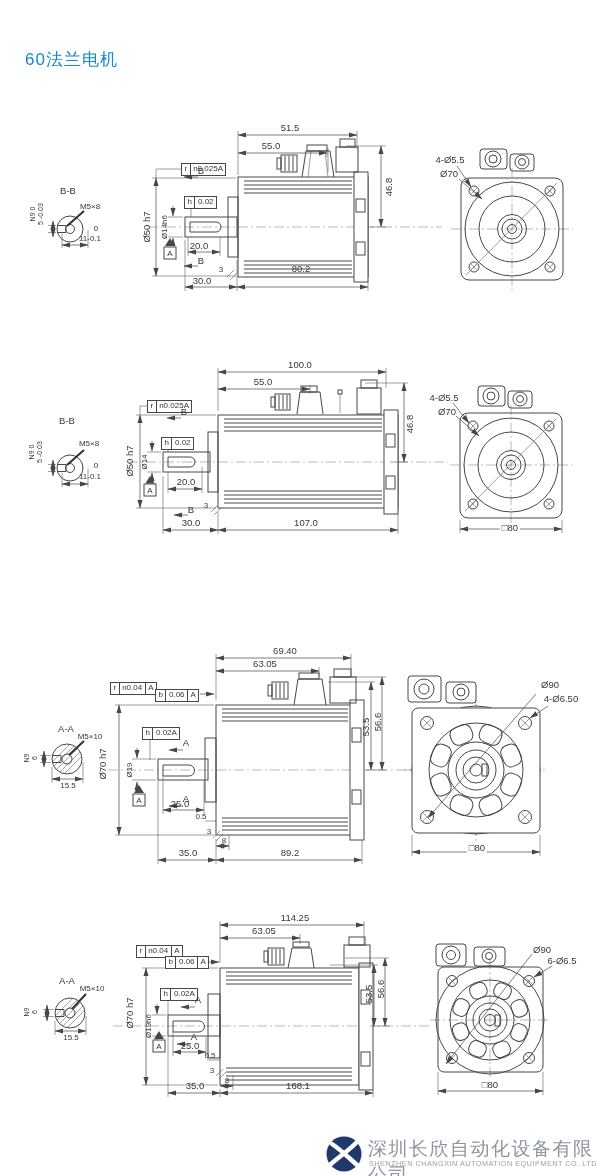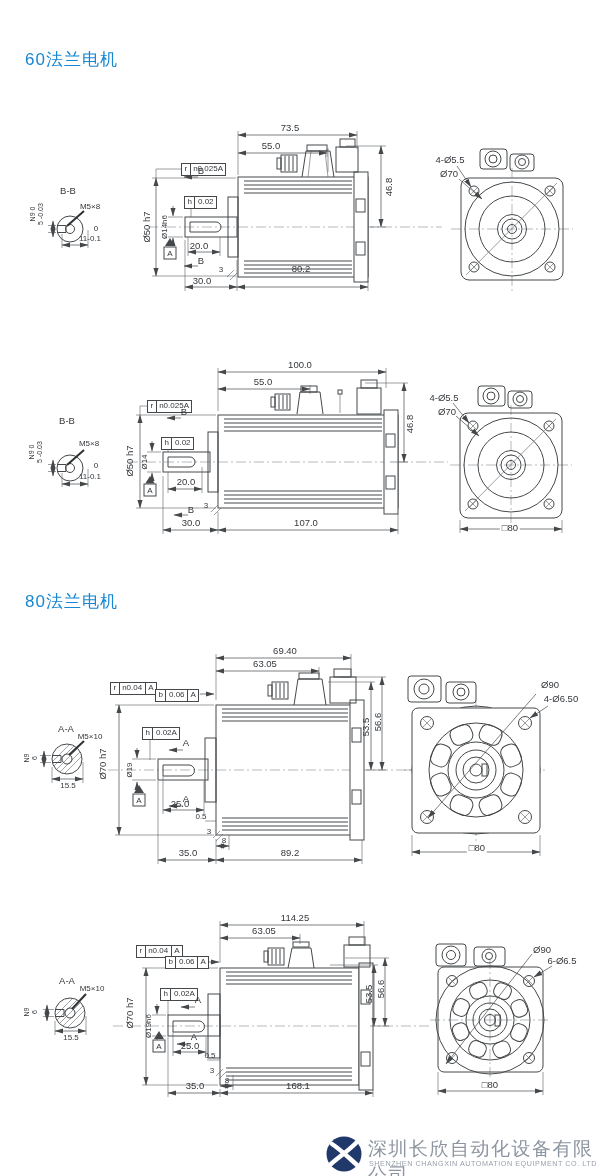--- a/index.html
+++ b/index.html
@@ -529,21 +529,20 @@
 </g>
 
 <g>
 <circle cx="344" cy="1154" r="17.5" fill="#21386b"></circle>
 <path d="M332,1144 C341,1150 348,1157 357,1165" stroke="#fff" stroke-width="4.5" fill="none" stroke-linecap="round"></path>
 <path d="M356,1143 C348,1151 339,1157 331,1164" stroke="#fff" stroke-width="4.5" fill="none" stroke-linecap="round"></path>
 </g>
 </svg>
 
 <div class="title" style="left:25px;top:48px">60法兰电机</div>
-<div class="title" style="left:25px;top:590px">80法兰电机</div>
 
 <div class="lab" style="left:68px;top:191px">B-B</div>
 <div class="lab rot tol" style="left:36px;top:214px">
   <div>N9 0</div>
   <div>5 -0.03</div>
 </div>
 <div class="lab s8" style="left:90px;top:207px">M5×8</div>
 <div class="lab s8" style="left:96px;top:229px">0</div>
 <div class="lab s8" style="left:90px;top:239px">11-0.1</div>
 <div class="frame" style="left:181px;top:163px">
@@ -556,21 +555,21 @@
   <span>0.02</span>
 </div>
 <div class="lab rot" style="left:147px;top:227px">Ø50 h7</div>
 <div class="lab rot s8" style="left:165px;top:227px">Ø14h6</div>
 <div class="datum" style="left:170px;top:253px">A</div>
 <div class="lab" style="left:199px;top:246px">20.0</div>
 <div class="lab" style="left:201px;top:261px">B</div>
 <div class="lab s8" style="left:221px;top:270px">3</div>
 <div class="lab" style="left:202px;top:281px">30.0</div>
 <div class="lab" style="left:301px;top:269px">80.2</div>
-<div class="lab" style="left:290px;top:128px">73.5</div>
+<div class="lab" style="left:290px;top:128px">51.5</div>
 <div class="lab" style="left:271px;top:146px">55.0</div>
 <div class="lab rot" style="left:389px;top:187px">46.8</div>
 <div class="lab" style="left:450px;top:160px">4-Ø5.5</div>
 <div class="lab" style="left:449px;top:174px">Ø70</div>
 
 <div class="lab" style="left:67px;top:421px">B-B</div>
 <div class="lab rot tol" style="left:35px;top:452px">
   <div>N9 0</div>
   <div>5 -0.03</div>
 </div>

